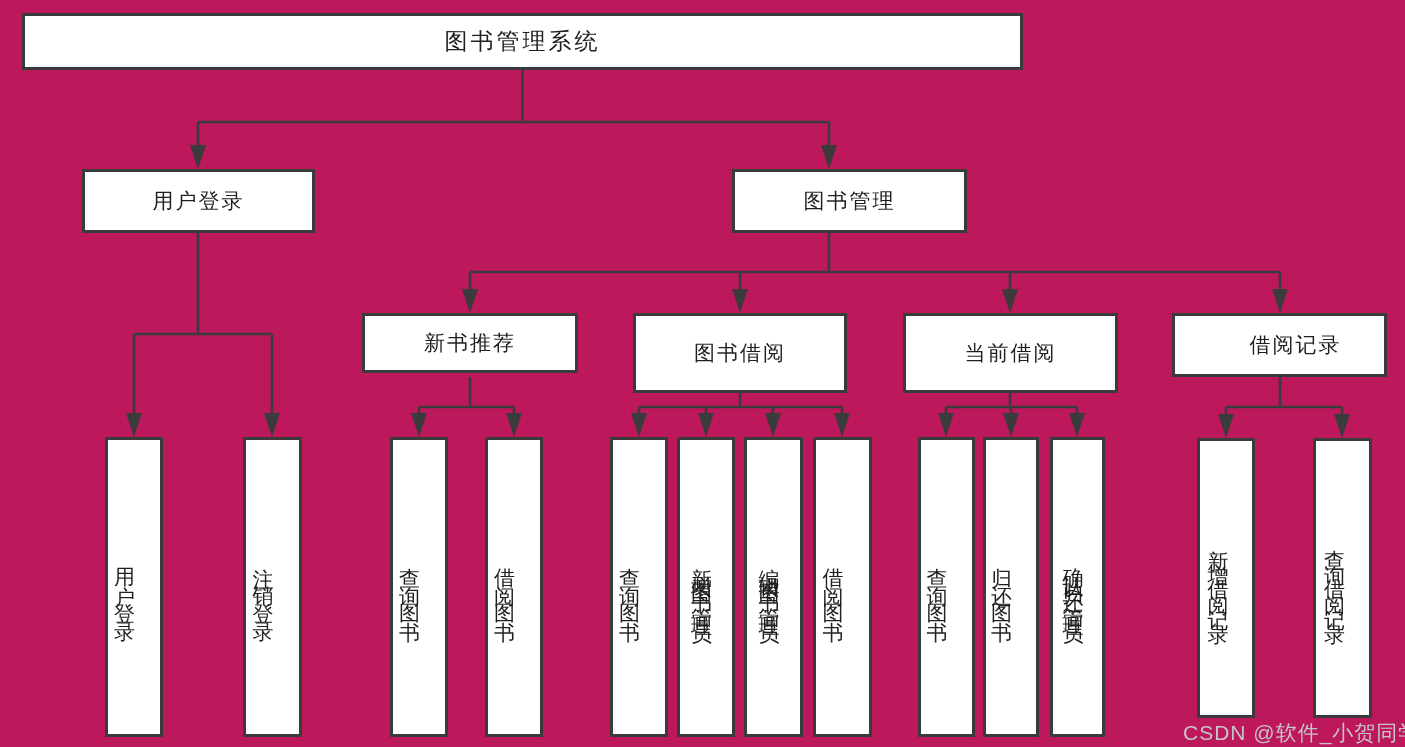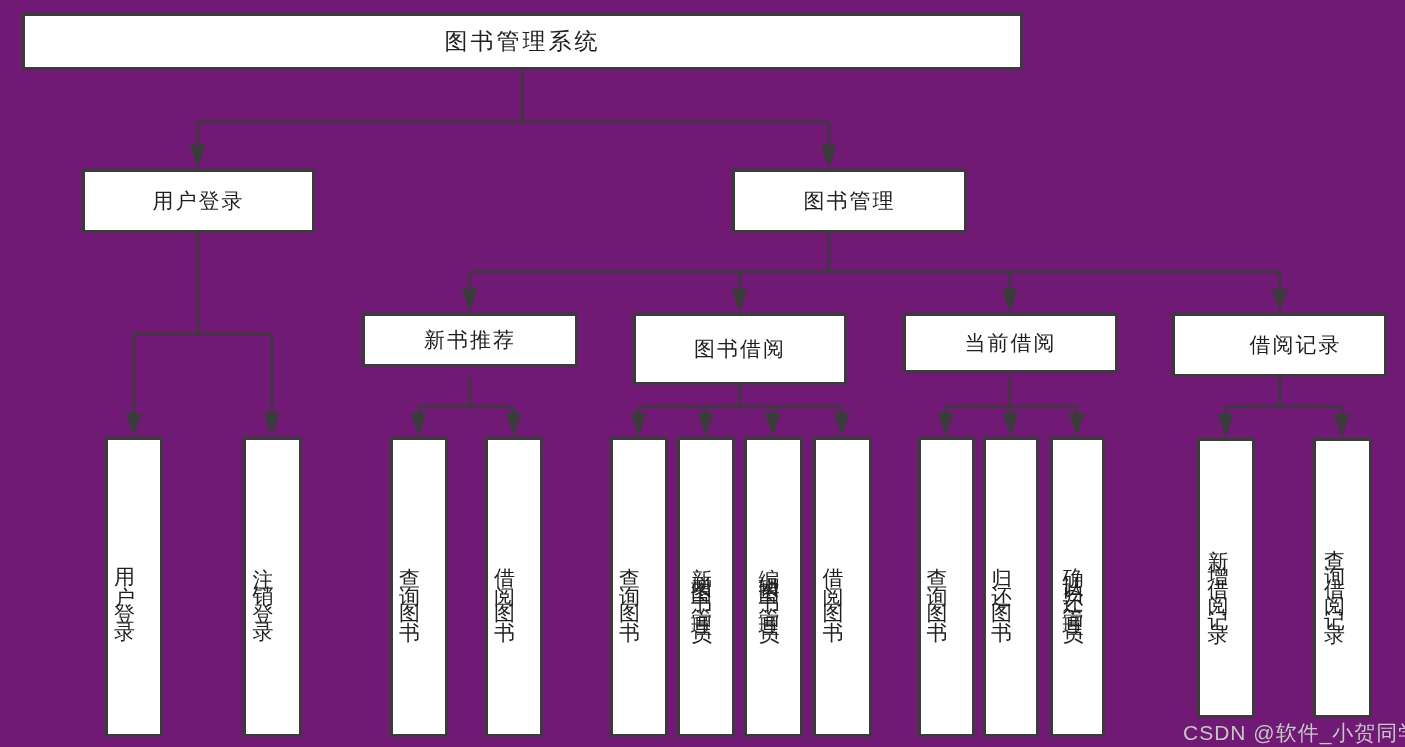--- a/index.html
+++ b/index.html
@@ -4,21 +4,21 @@
 <style>
   html, body {
     margin: 0;
     padding: 0;
     background: #ffffff;
   }
   .canvas {
     position: relative;
     width: 1405px;
     height: 747px;
-    background: #701a75;
+    background: #be185d;
     overflow: hidden;
     font-family: "Liberation Sans", "DejaVu Sans", sans-serif;
     color: #1f1f1f;
   }
   .wires {
     position: absolute;
     left: 0;
     top: 0;
     width: 1405px;
     height: 747px;
@@ -115,23 +115,23 @@
     <path d="M1280 377 V407 M1226 407 H1342 M1226 407 V427 M1342 407 V427"></path>
     <polygon points="1218,414 1234,414 1226,438"></polygon>
     <polygon points="1334,414 1350,414 1342,438"></polygon>
   </svg>
 
   <div class="hbox root" style="left:22px; top:13px; width:1001px; height:57px;">图书管理系统</div>
 
   <div class="hbox" style="left:82px; top:169px; width:233px; height:64px;">用户登录</div>
   <div class="hbox" style="left:732px; top:169px; width:235px; height:64px;">图书管理</div>
 
-  <div class="hbox" style="left:362px; top:313px; width:216px; height:54px;">新书推荐</div>
-  <div class="hbox" style="left:633px; top:313px; width:214px; height:72px;">图书借阅</div>
-  <div class="hbox" style="left:903px; top:313px; width:215px; height:60px;">当前借阅</div>
+  <div class="hbox" style="left:362px; top:313px; width:216px; height:60px;">新书推荐</div>
+  <div class="hbox" style="left:633px; top:313px; width:214px; height:80px;">图书借阅</div>
+  <div class="hbox" style="left:903px; top:313px; width:215px; height:80px;">当前借阅</div>
   <div class="hbox" style="left:1172px; top:313px; width:215px; height:64px;padding-left:32px;">借阅记录</div>
 
   <div class="vbox s4" style="left:105px; top:437px; width:58px; height:300px;">用户登录</div>
   <div class="vbox s4" style="left:243px; top:437px; width:59px; height:300px;">注销登录</div>
 
   <div class="vbox s4" style="left:390px; top:437px; width:58px; height:300px;">查询图书</div>
   <div class="vbox s4" style="left:485px; top:437px; width:58px; height:300px;">借阅图书</div>
 
   <div class="vbox s4" style="left:610px; top:437px; width:58px; height:300px;">查询图书</div>
   <div class="vbox s9" style="left:677px; top:437px; width:58px; height:300px;">新增图书（管理员）</div>

